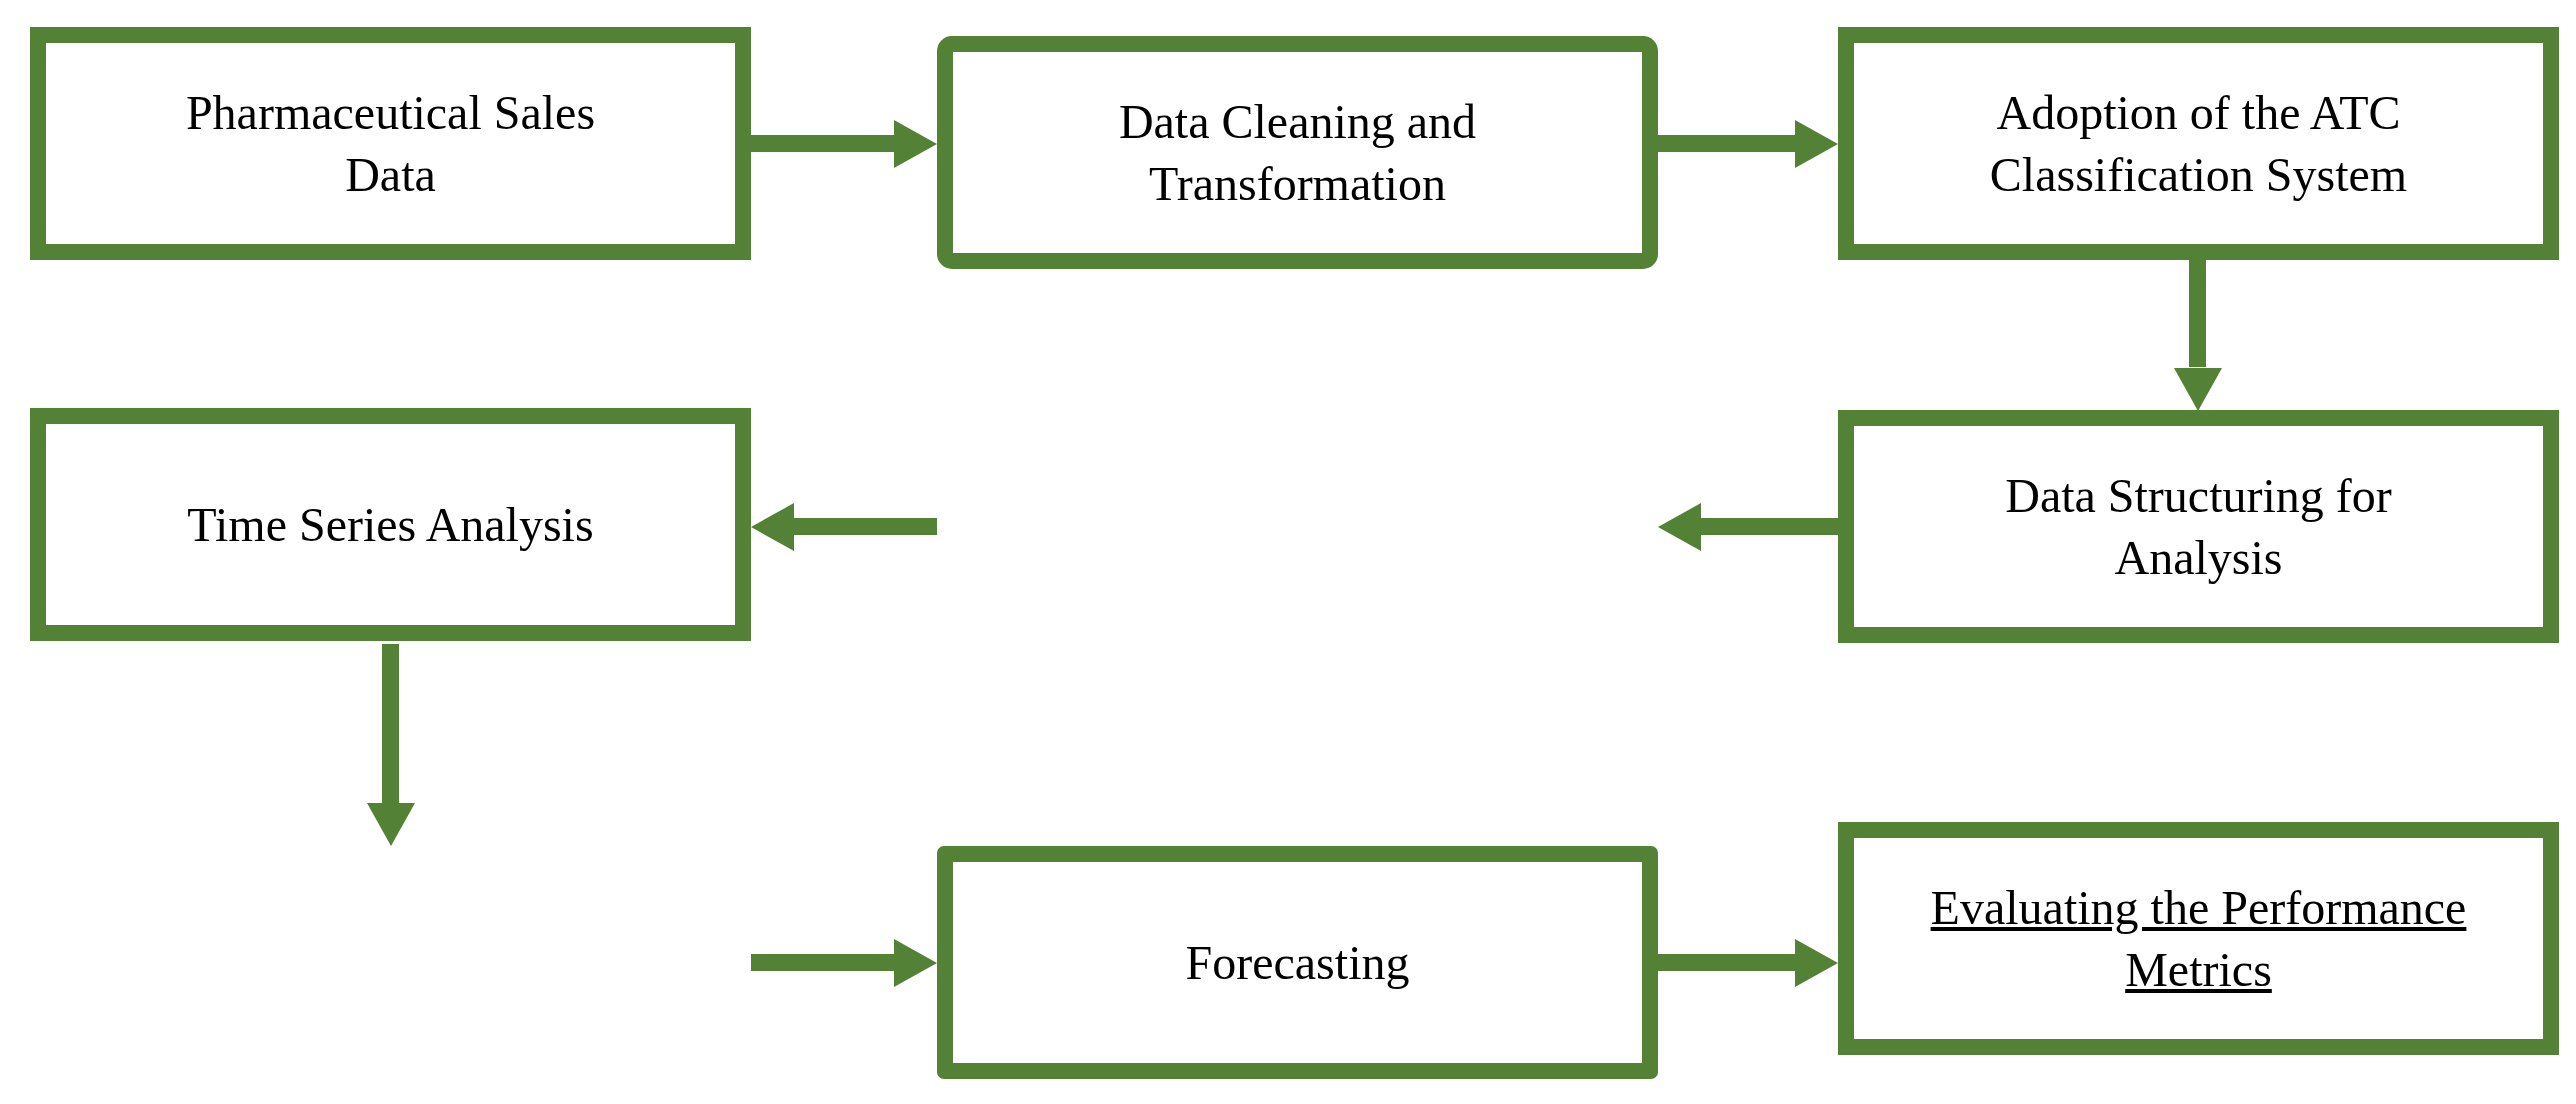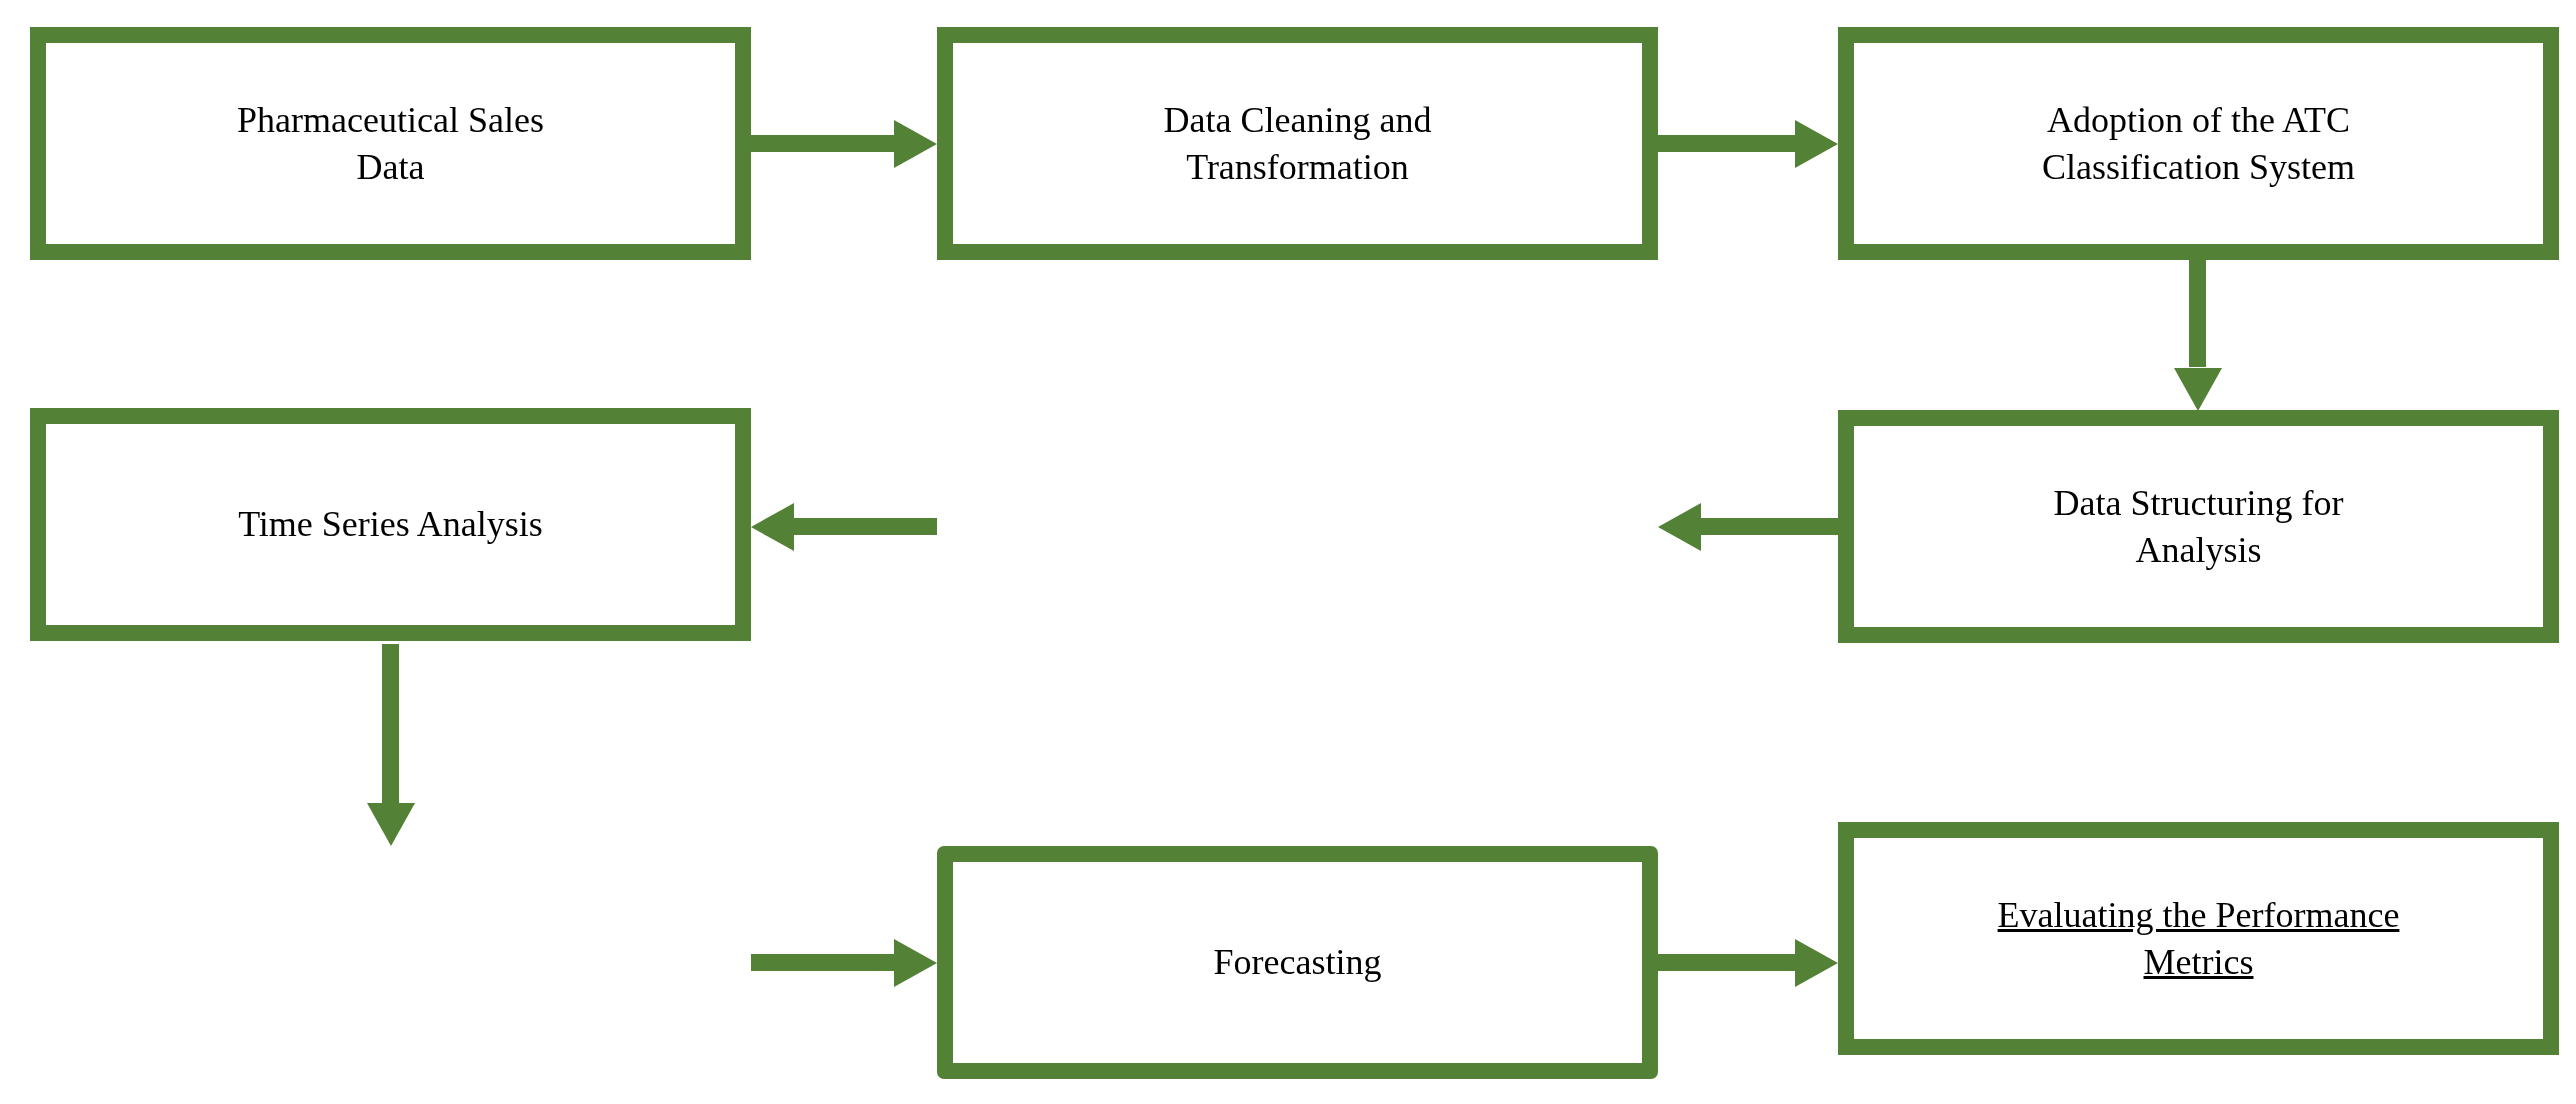--- a/index.html
+++ b/index.html
@@ -22,21 +22,21 @@
     box-sizing: border-box;
     border: 16px solid #538135;
     background: #ffffff;
     display: flex;
     align-items: center;
     justify-content: center;
   }
   .node-label {
     white-space: pre-line;
     text-align: center;
-    font-size: 36px;
+    font-size: 48px;
     line-height: 1.28;
     color: #000000;
     padding: 0 14px;
   }
   .stem {
     position: absolute;
     background: #538135;
   }
   .head {
     position: absolute;
@@ -61,21 +61,21 @@
 </style>
 </head>
 <body>
 
 <div class="canvas">
 
   <div class="node" style="left:30px;   top:27px;">
     <span class="node-label">Pharmaceutical Sales
 Data</span>
   </div>
-  <div class="node" style="left:937px; top:27px;">
+  <div class="node" style="left:937px; top:36px;border-radius:15px;">
     <span class="node-label">Data Cleaning and
 Transformation</span>
   </div>
   <div class="node" style="left:1838px; top:27px;">
     <span class="node-label">Adoption of the ATC
 Classification System</span>
   </div>
 
   <div class="node" style="left:30px;   top:408px;">
     <span class="node-label">Time Series Analysis</span>

